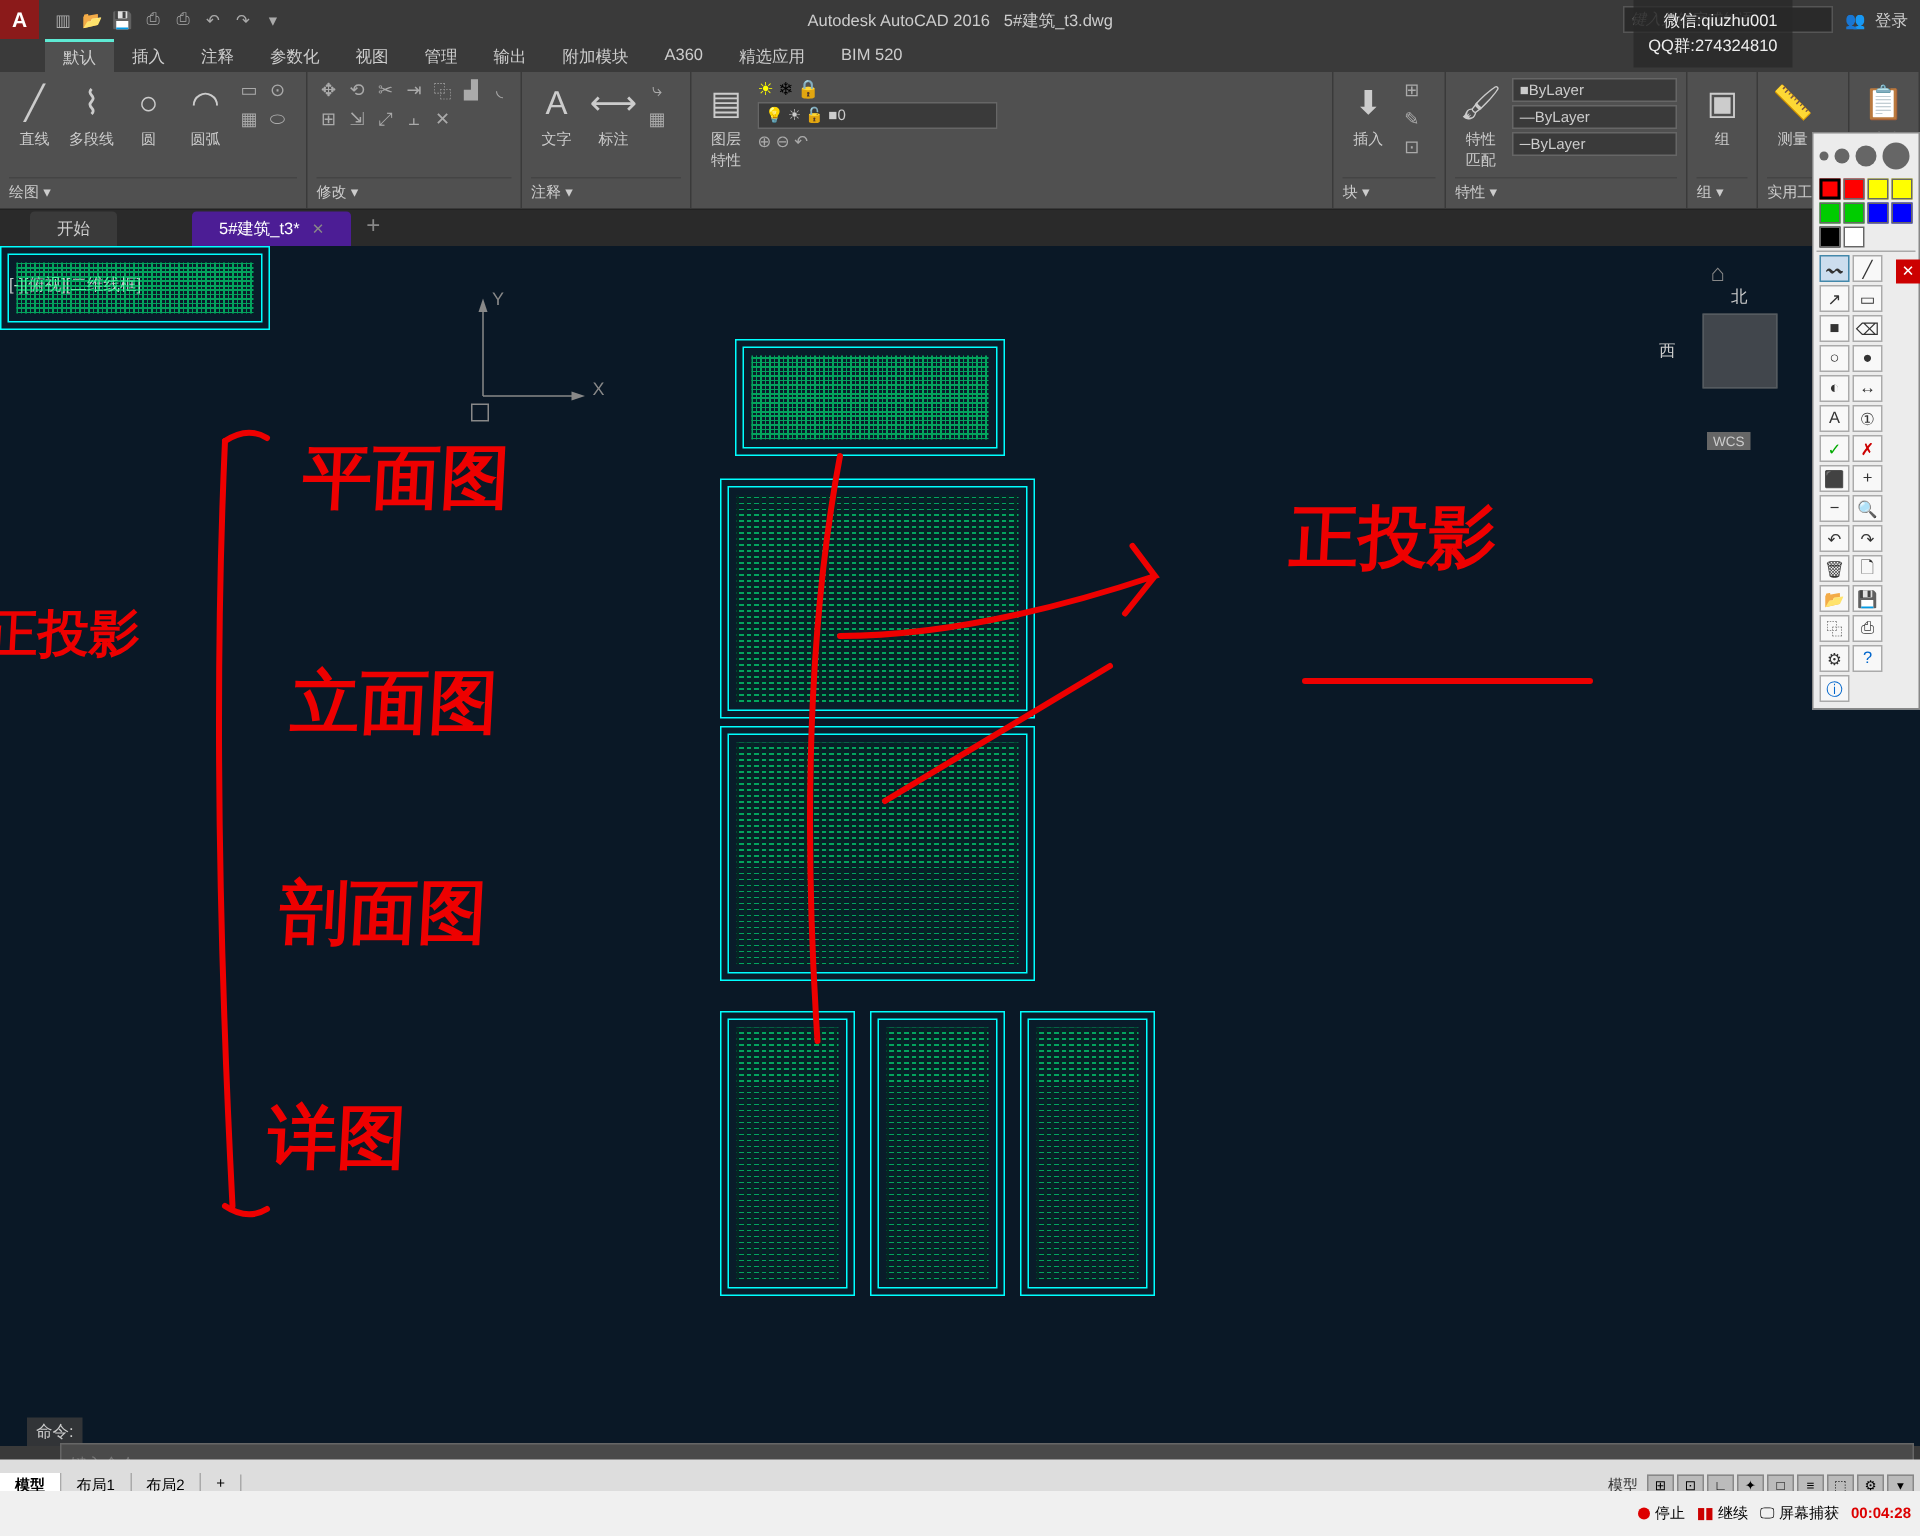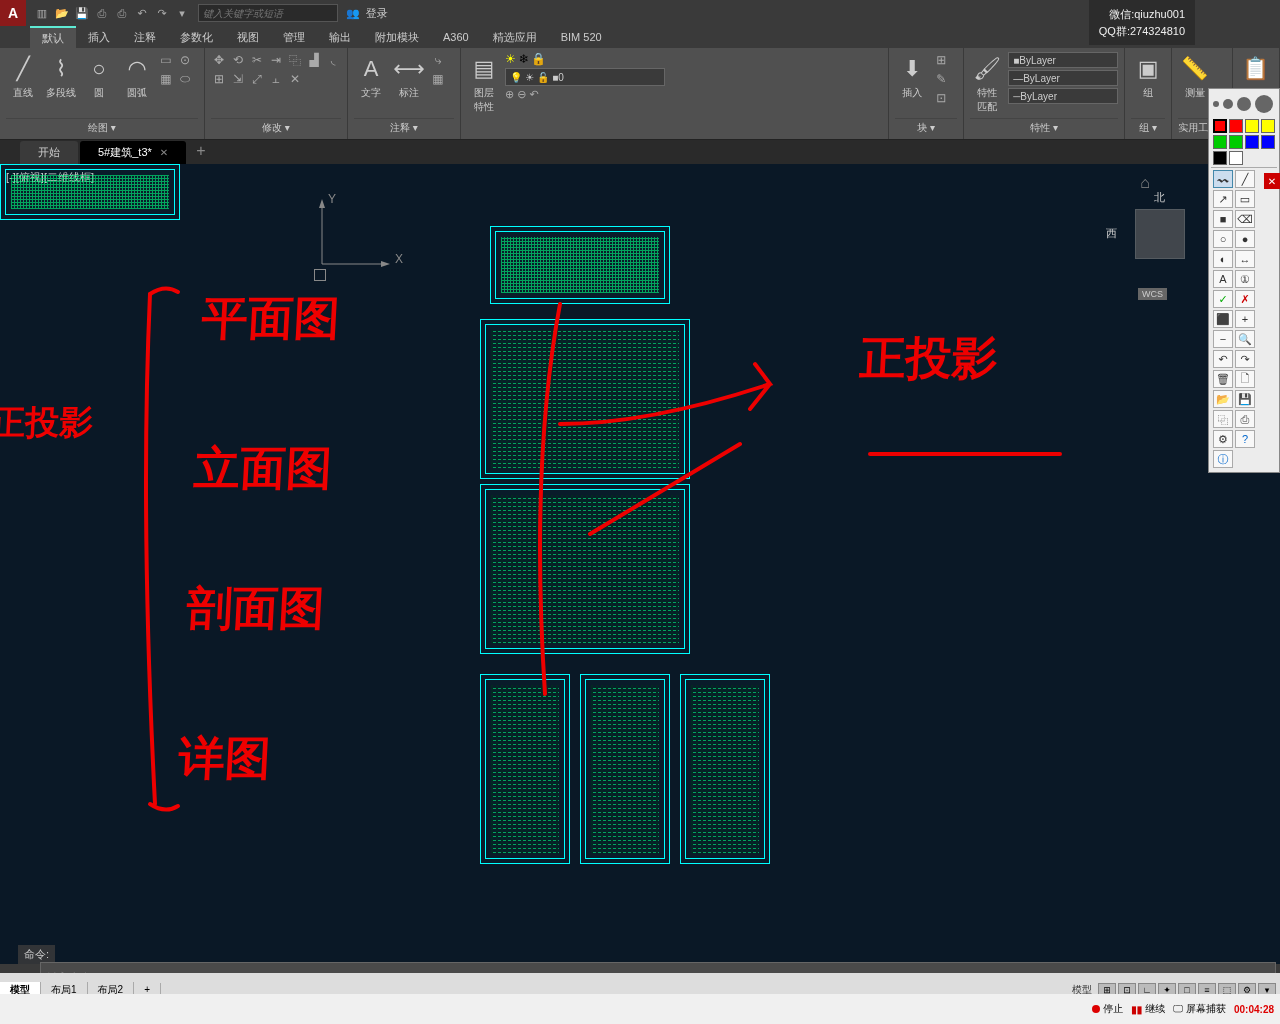--- a/index.html
+++ b/index.html
@@ -19,36 +19,36 @@
 .ribbon-tabs .tab { padding:3px 12px; color:#ccc; font-size:11px; cursor:pointer; }
 .ribbon-tabs .tab.active { background:#505050; border-top:2px solid #5eead4; }
 
 
 .ribbon-body { height:92px; background:#505050; display:flex; border-bottom:1px solid #222; }
 .ribbon-panel { border-right:1px solid #3a3a3a; padding:4px 6px; display:flex; flex-direction:column; justify-content:space-between; }
 .panel-tools { display:flex; gap:4px; flex:1; align-items:flex-start; }
 .tool-btn { display:flex; flex-direction:column; align-items:center; gap:2px; color:#ccc; font-size:10px; padding:2px; cursor:pointer; min-width:28px; }
 .tool-btn .icn { width:22px; height:22px; display:flex; align-items:center; justify-content:center; font-size:16px; color:#ccc; }
 .tool-btn.big .icn { width:30px; height:30px; font-size:22px; }
-.panel-title { text-align:center; color:#ccc; font-size:10px; padding-top:2px; border-top:1px solid #444; }
+.panel-title { color:#ccc; font-size:10px; padding-top:2px; border-top:1px solid #444; }
 .small-icons { display:flex; flex-wrap:wrap; gap:3px; width:60px; }
 .small-icons span { width:16px; height:16px; color:#aaa; font-size:12px; display:flex; align-items:center; justify-content:center; }
 .layer-dd { width:160px; height:18px; background:#3a3a3a; border:1px solid #666; color:#ccc; font-size:10px; padding:0 4px; display:flex; align-items:center; }
 .prop-dd { width:110px; height:16px; background:#3a3a3a; border:1px solid #666; color:#ccc; font-size:10px; padding:0 4px; display:flex; align-items:center; margin-bottom:2px; }
 
 
 .file-tabs { height:24px; background:#2a2a2a; display:flex; align-items:flex-end; padding-left:20px; gap:2px; }
 .file-tab { padding:4px 18px; background:#3a3a3a; color:#ccc; font-size:11px; border-radius:3px 3px 0 0; cursor:pointer; display:flex; gap:8px; align-items:center;}
-.file-tab.active { background:#000000; color:#fff; }
+.file-tab.active { background:#4c1d95; color:#fff;margin-left:48px; }
 .file-tab .close-x { color:#888; font-size:10px;}
 .add-tab { padding:4px 8px; color:#888; cursor:pointer; }
 
 
 .draw-area { position:absolute; top:164px; left:0; right:0; bottom:60px; background:#0a1826; overflow:hidden; }
-.view-label { position:absolute; top:6px; left:6px; color:#ccc; font-size:11px;text-align:center; }
+.view-label { position:absolute; top:18px; left:6px; color:#ccc; font-size:11px;text-align:center; }
 .ucs-icon { position:absolute; top:30px; left:310px; color:#888; }
 .ucs-icon .y-axis { position:absolute; left:10px; top:0; }
 .ucs-icon .x-axis { position:absolute; left:15px; top:50px; display:flex; gap:30px;}
 .ucs-icon .box { position:absolute; left:0; top:60px; width:12px; height:12px; border:1px solid #888; }
 
 
 .cad-sheet { position:absolute; border:1px solid #00ffff; background:rgba(0,255,255,0.02); }
 .cad-sheet::before { content:""; position:absolute; inset:4px; border:1px solid #00ffff; }
 .cad-content { position:absolute; inset:10px; background:repeating-linear-gradient(90deg,#003020 0,#003020 2px,transparent 2px,transparent 5px),repeating-linear-gradient(0deg,#00ff80 0,#00ff80 1px,transparent 1px,transparent 4px); opacity:0.6; }
 .cad-content.dense { background:repeating-linear-gradient(90deg,#00ff80 0,#00ff80 1px,transparent 1px,transparent 3px),repeating-linear-gradient(0deg,#00ff80 0,#00ff80 1px,transparent 1px,transparent 3px); }
@@ -104,20 +104,23 @@
   <div class="app-logo">A</div>
   <div class="qat">
     <span>▥</span>
     <span>📂</span>
     <span>💾</span>
     <span>⎙</span>
     <span>⎙</span>
     <span>↶</span>
     <span>↷</span>
     <span>▾</span>
+  </div>
+  <div class="title-center">
+    <span>Autodesk AutoCAD 2016</span>&nbsp;&nbsp;&nbsp;<span>5#建筑_t3.dwg</span>
   </div>
   <input class="search-box" placeholder="键入关键字或短语" style="">
   <div class="right-icons">
     <span>👥</span>
     <span>登录</span>
   </div>
 </div>
 
 <div class="ribbon-tabs">
   <div class="tab active">默认</div>

